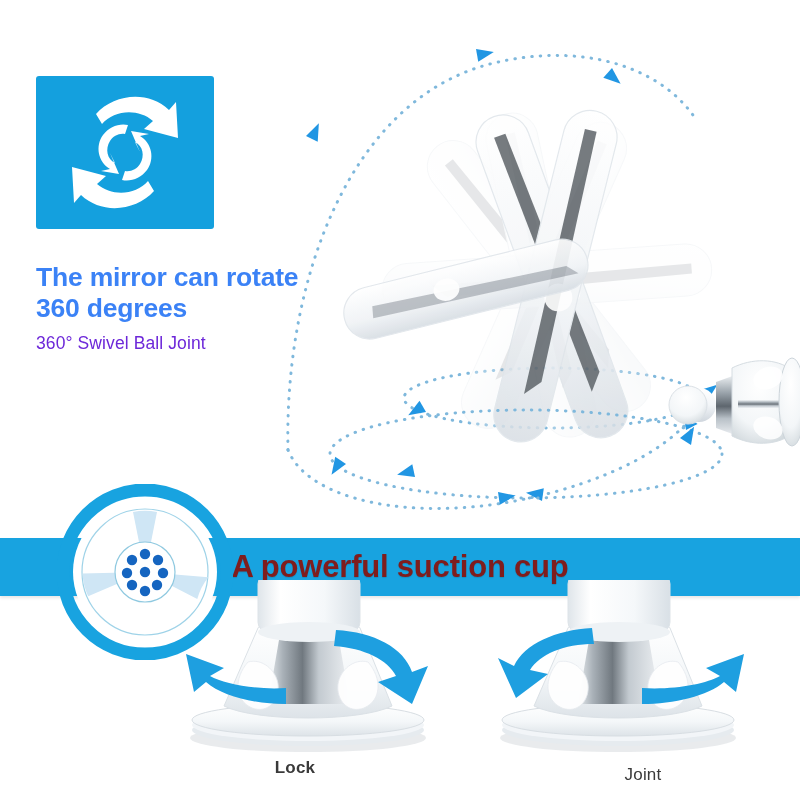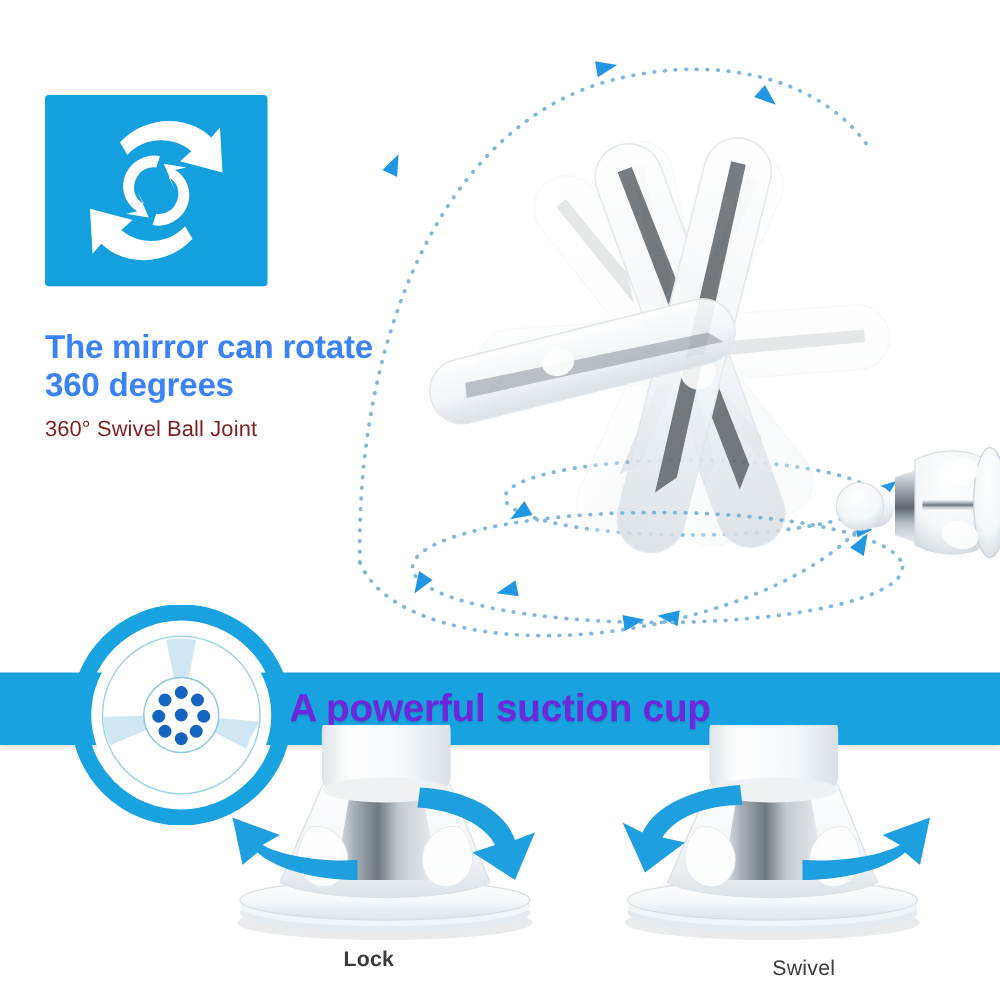--- a/index.html
+++ b/index.html
@@ -44,21 +44,21 @@
     color: #3b82f6;
     letter-spacing: -0.2px;
   }
   .subhead {
     position: absolute;
     left: 36px;
     top: 333px;
     width: 320px;
     font-size: 17.5px;
     font-weight: normal;
-    color: #7f1d1d;
+    color: #6d28d9;
     letter-spacing: 0.1px;
   }
 
   
   .rotation-stage {
     position: absolute;
     left: 280px;
     top: 30px;
     width: 520px;
     height: 490px;
@@ -80,21 +80,21 @@
     left: 0;
     top: 538px;
     width: 800px;
     height: 58px;
     display: flex;
     align-items: center;
     justify-content: center;
     box-sizing: border-box;
     font-size: 31px;
     font-weight: bold;
-    color: #6d28d9;
+    color: #7f1d1d;
     letter-spacing: -0.2px;
     text-shadow: 0 1px 1px rgba(0,0,0,0.12);
   }
 
   
   .suction-badge {
     position: absolute;
     left: 57px;
     top: 484px;
     width: 176px;
@@ -389,15 +389,15 @@
                  C70 74, 94 64, 124 64 Z"></path>
 
         <path d="M172 124 C204 124, 238 116, 254 102 L266 112 L274 74 L236 88 L250 96
                  C236 104, 204 110, 172 108 Z"></path>
       </g>
     </svg>
   </div>
 
   <div class="cup-label left">Lock</div>
 
-  <div class="cup-label right">Swivel</div>
+  <div class="cup-label right">Joint</div>
 
 </div>
 
 </body></html>

